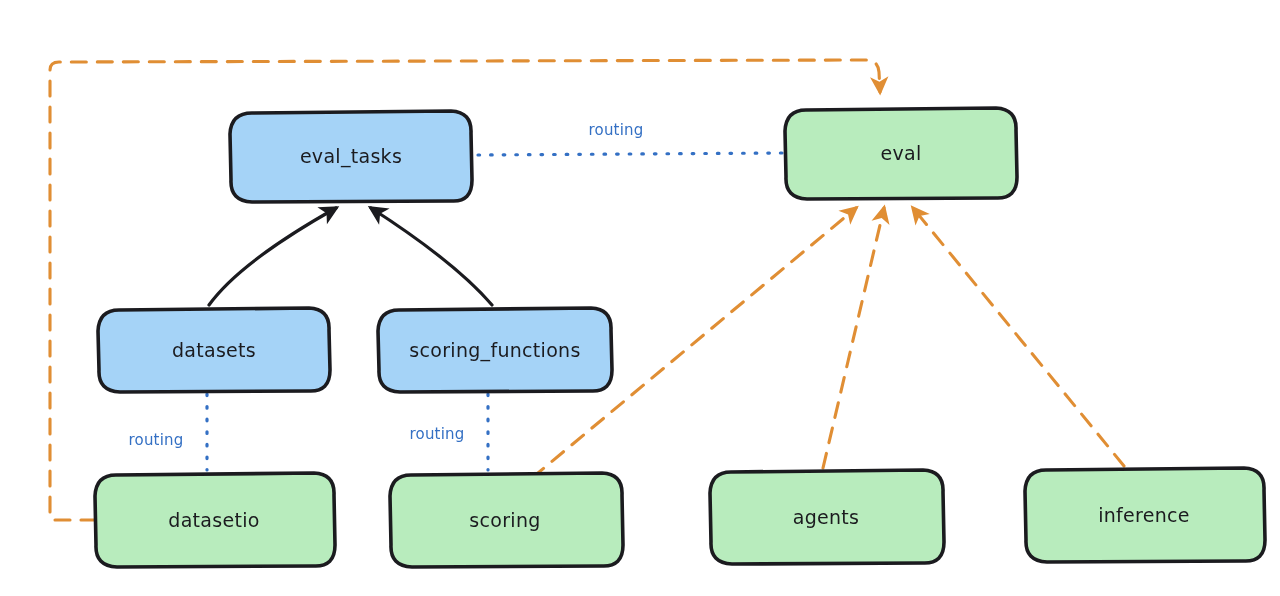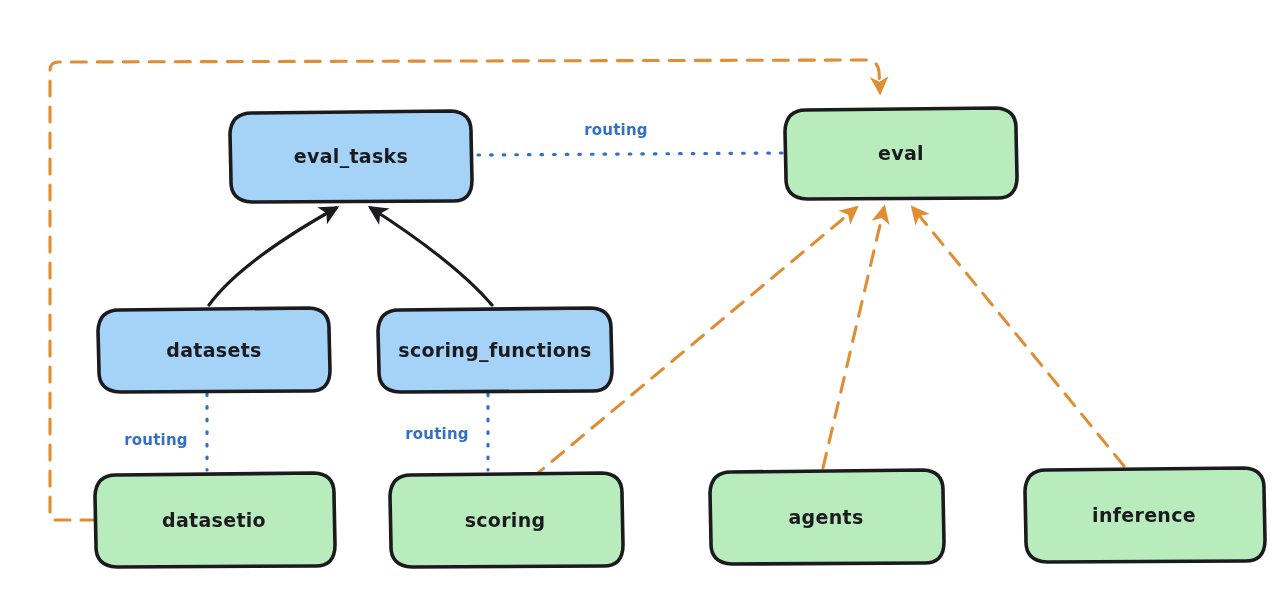--- a/index.html
+++ b/index.html
@@ -12,21 +12,20 @@
     width: 1280px;
     height: 596px;
     font-family: "DejaVu Sans", sans-serif;
     overflow: hidden;
   }
   #diagram-root {
     position: relative;
     width: 1280px;
     height: 596px;
     background: #ffffff;
-    font-weight: bold;
   }
   #diagram-svg {
     position: absolute;
     top: 0;
     left: 0;
     width: 1280px;
     height: 596px;
   }
   .node-label {
     font-family: "DejaVu Sans", sans-serif;

